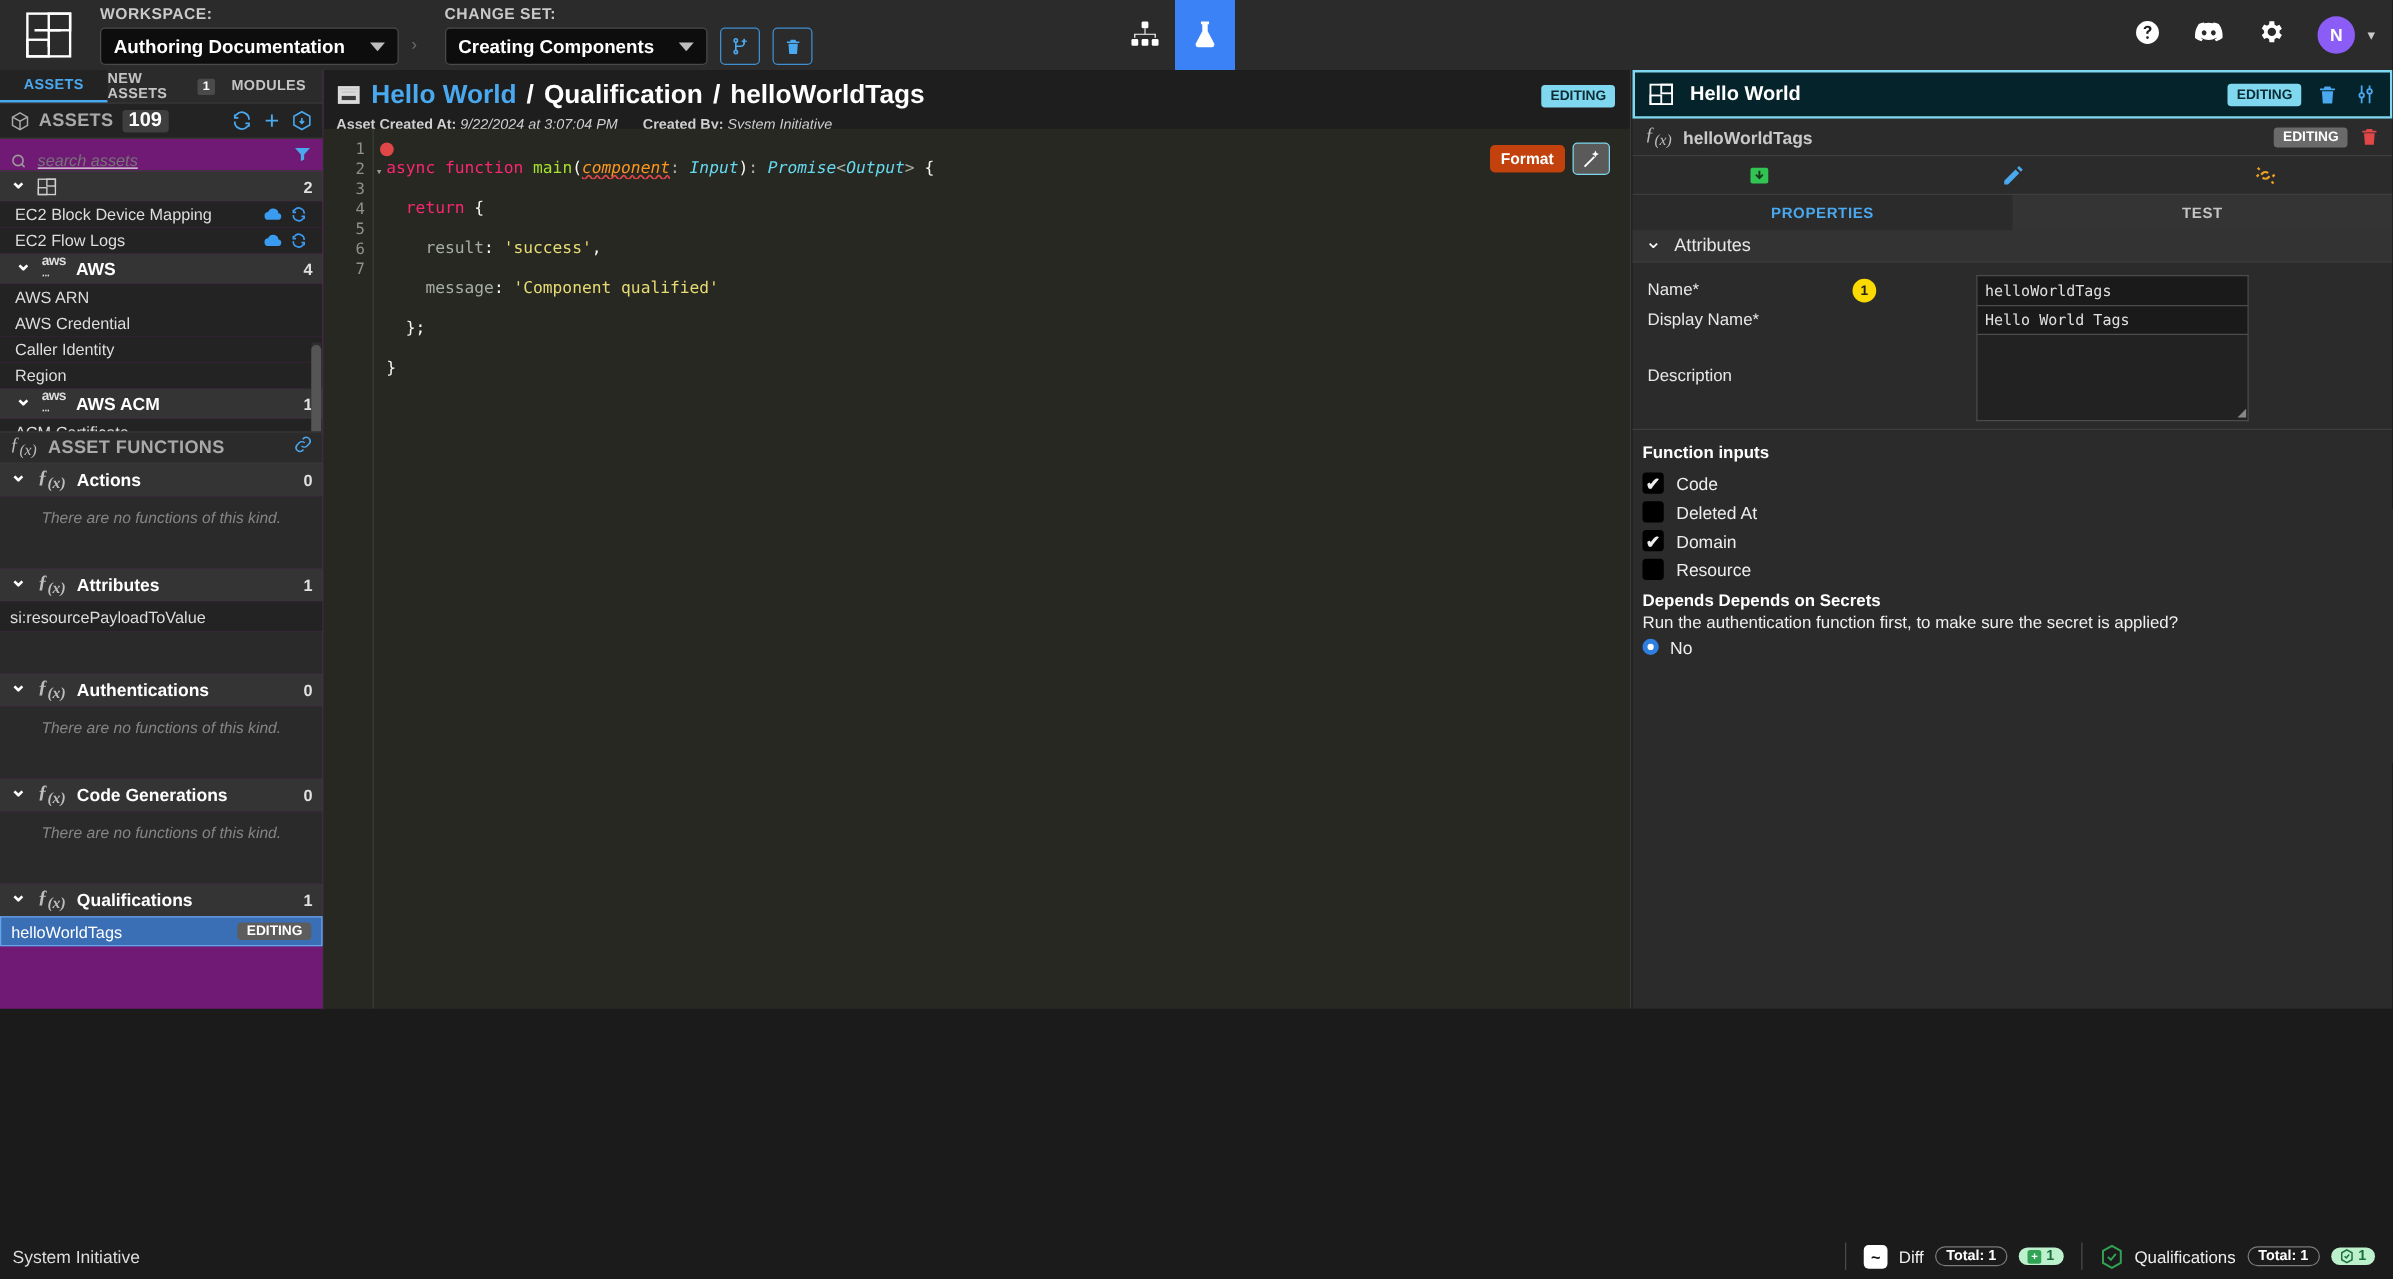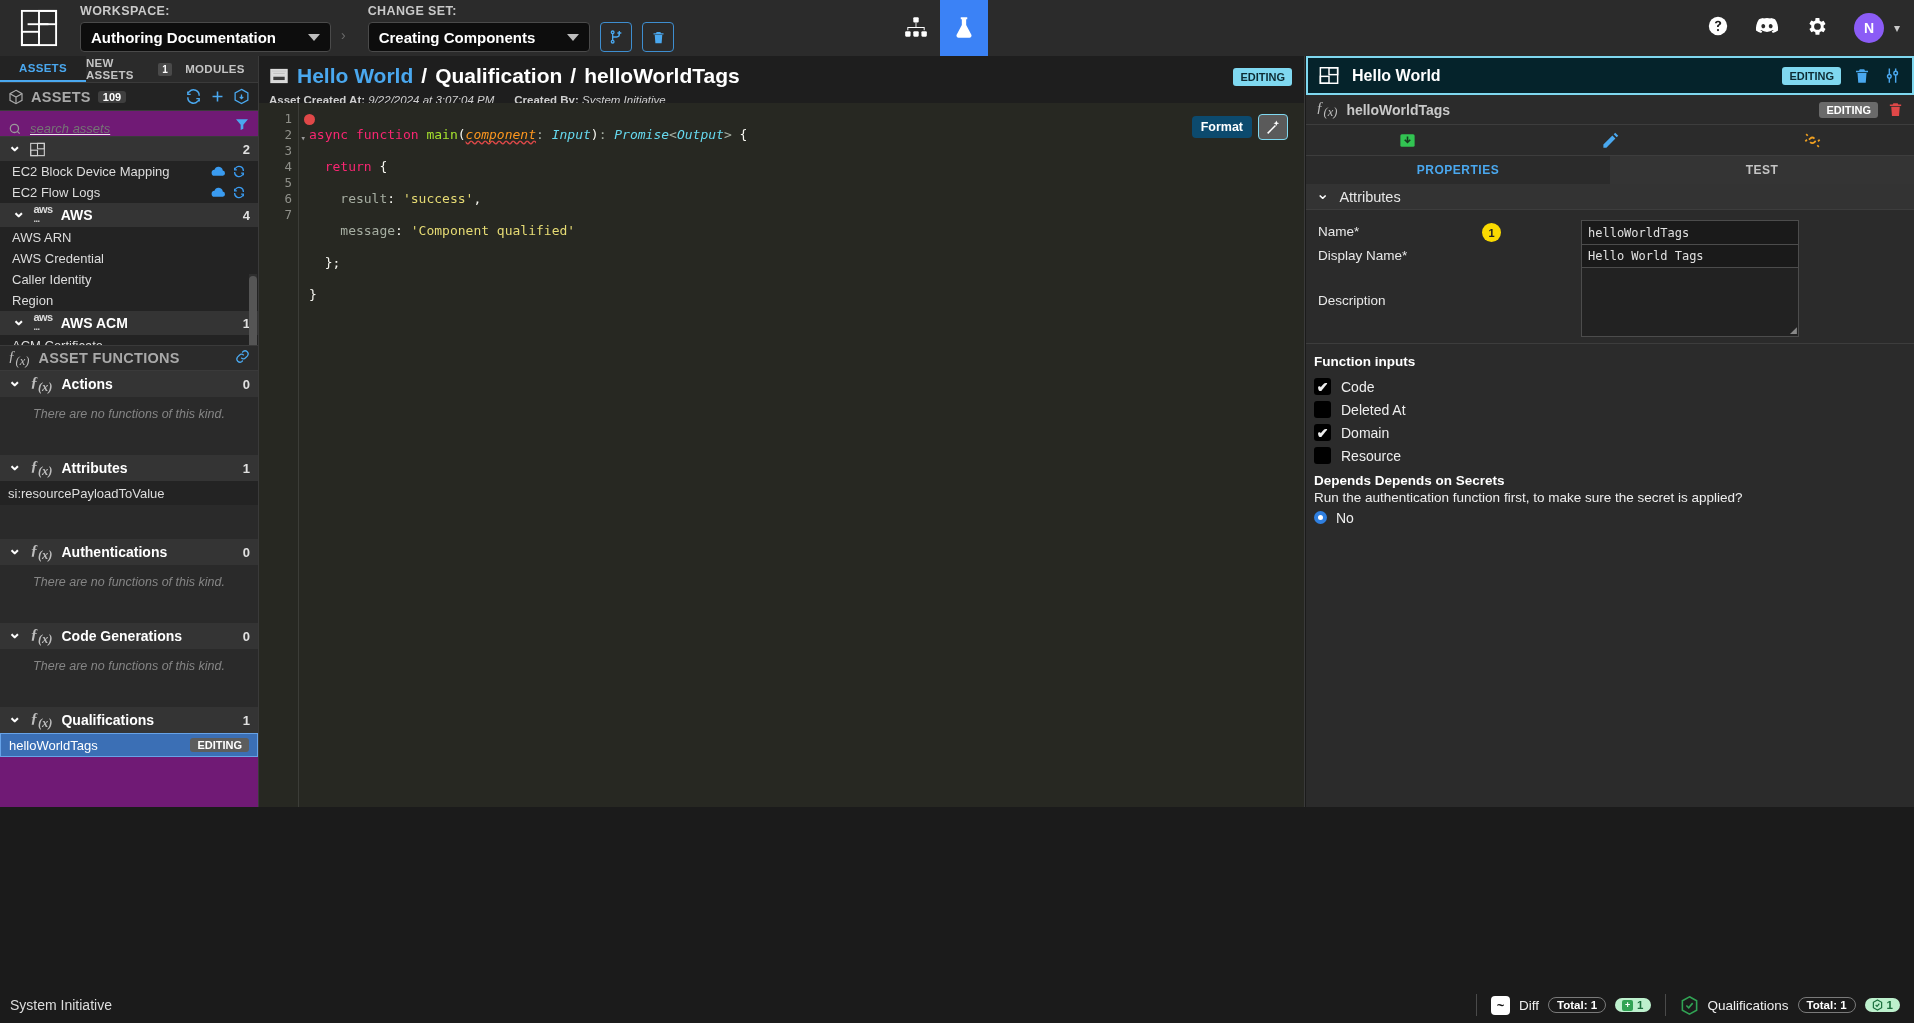--- a/index.html
+++ b/index.html
@@ -21,21 +21,21 @@
     width: 50px; height: 40px; margin-left: 14px;
     display:flex; align-items:center; justify-content:center;
   }
   .logo-svg { width: 38px; height: 38px; }
   .tb-group { display: flex; flex-direction: column; justify-content: center; margin-left: 16px; }
   .tb-label { font-size: 12.5px; font-weight: bold; color: #c9c9c9; letter-spacing: .4px; margin-bottom: 4px; }
   .tb-select {
     background: #0d0d0d; border: 1px solid #4a4a4a; border-radius: 4px;
     height: 30px; min-width: 200px; display: flex; align-items: center;
     padding: 0 10px; color: #fff; font-size: 15px; font-weight: bold;
-    justify-content: space-between; gap: 32px;
+    justify-content: space-between; gap: 20px;
   }
   .caret { width: 0; height: 0; border-left: 6px solid transparent; border-right: 6px solid transparent; border-top: 7px solid #bdbdbd; }
   .chev-sep { color: #6b6b6b; font-size: 14px; margin: 14px 6px 0 10px; }
   .icon-btn-outline {
     width: 32px; height: 30px; border: 1px solid #3e8ed0; border-radius: 4px;
     display: flex; align-items: center; justify-content: center; margin-left: 10px;
     margin-top: 18px; background: transparent; color: #4aa8ef;
   }
   .center-tools { position: absolute; left: 892px; top: 0; height: 56px; display: flex; }
   .ctool { width: 48px; height: 56px; display:flex; align-items:center; justify-content:center; }
@@ -59,21 +59,21 @@
     font-size: 11.5px; font-weight: bold; color: #c4c4c4; letter-spacing: .3px; gap: 5px;
   }
   .side-tab.active { color: #4aa8ef; background: #232323; border-bottom: 2px solid #4aa8ef; }
   .tab-badge { background: #4a4a4a; color: #fff; font-size: 10px; padding: 1px 4px; border-radius: 2px; }
 
   .assets-head {
     height: 28px; display: flex; align-items: center; padding: 0 8px; gap: 7px;
     border-bottom: 1px solid #3a3a3a; background: #232323;
   }
   .assets-head .ttl { font-size: 14.5px; font-weight: bold; color: #a9a9a9; letter-spacing: .3px; }
-  .count-pill { background: #3f3f3f; color: #fff; font-size: 11px; font-weight: bold; padding: 0px 5px; border-radius: 3px; }
+  .count-pill { background: #3f3f3f; color: #fff; font-size: 16px; font-weight: bold; padding: 0px 5px; border-radius: 3px; }
   .head-spacer { flex: 1; }
   .hicon { color: #4aa8ef; display:flex; align-items:center; }
 
   .search-row {
     height: 26px; display: flex; align-items: flex-end; gap: 8px; padding: 0 8px;
     border-bottom: 1px solid #3a3a3a;
     text-decoration: underline;
   }
   .search-row input {
     background: transparent; border: none; outline: none; color: #bbb;
@@ -170,21 +170,21 @@
   .k-kw { color: #f92672; }
   .k-fn { color: #a6e22e; }
   .k-param { color: #fd971f; font-style: italic; border-bottom: 0; }
   .k-type { color: #66d9ef; font-style: italic; }
   .k-str { color: #e6db74; }
   .k-prop { color: #a6aea2; }
   .squiggle { text-decoration: underline wavy #e04848; text-decoration-skip-ink: none; }
 
   .fmt-wrap { position: absolute; right: 16px; top: 58px; display: flex; gap: 6px; align-items: center; z-index: 5; }
   .fmt-btn {
-    background: #0c4a6e; color: #fff; font-size: 12.5px; font-weight: bold;
+    background: #c2410c; color: #fff; font-size: 12.5px; font-weight: bold;
     padding: 4px 9px; border-radius: 4px;
   }
   .fmt-icon {
     width: 30px; height: 26px; background: #5a5a5a; border-radius: 4px;
     display:flex; align-items:center; justify-content:center; border: 1px solid #7fd8f0;
   }
 
   
   .rpanel {
     position: absolute; top: 56px; left: 1306px; width: 608px; height: 751px;

